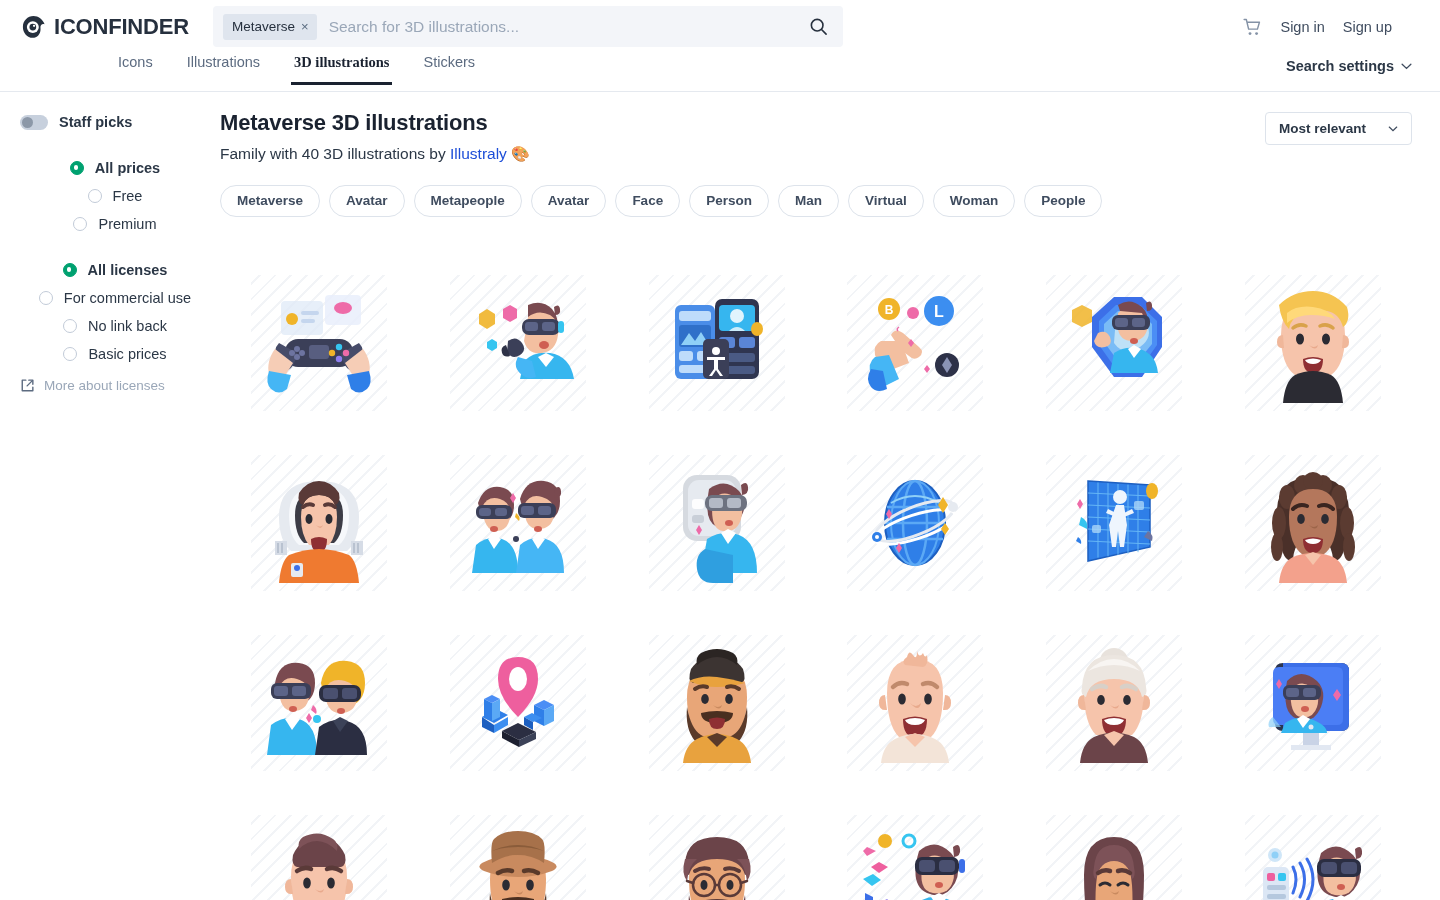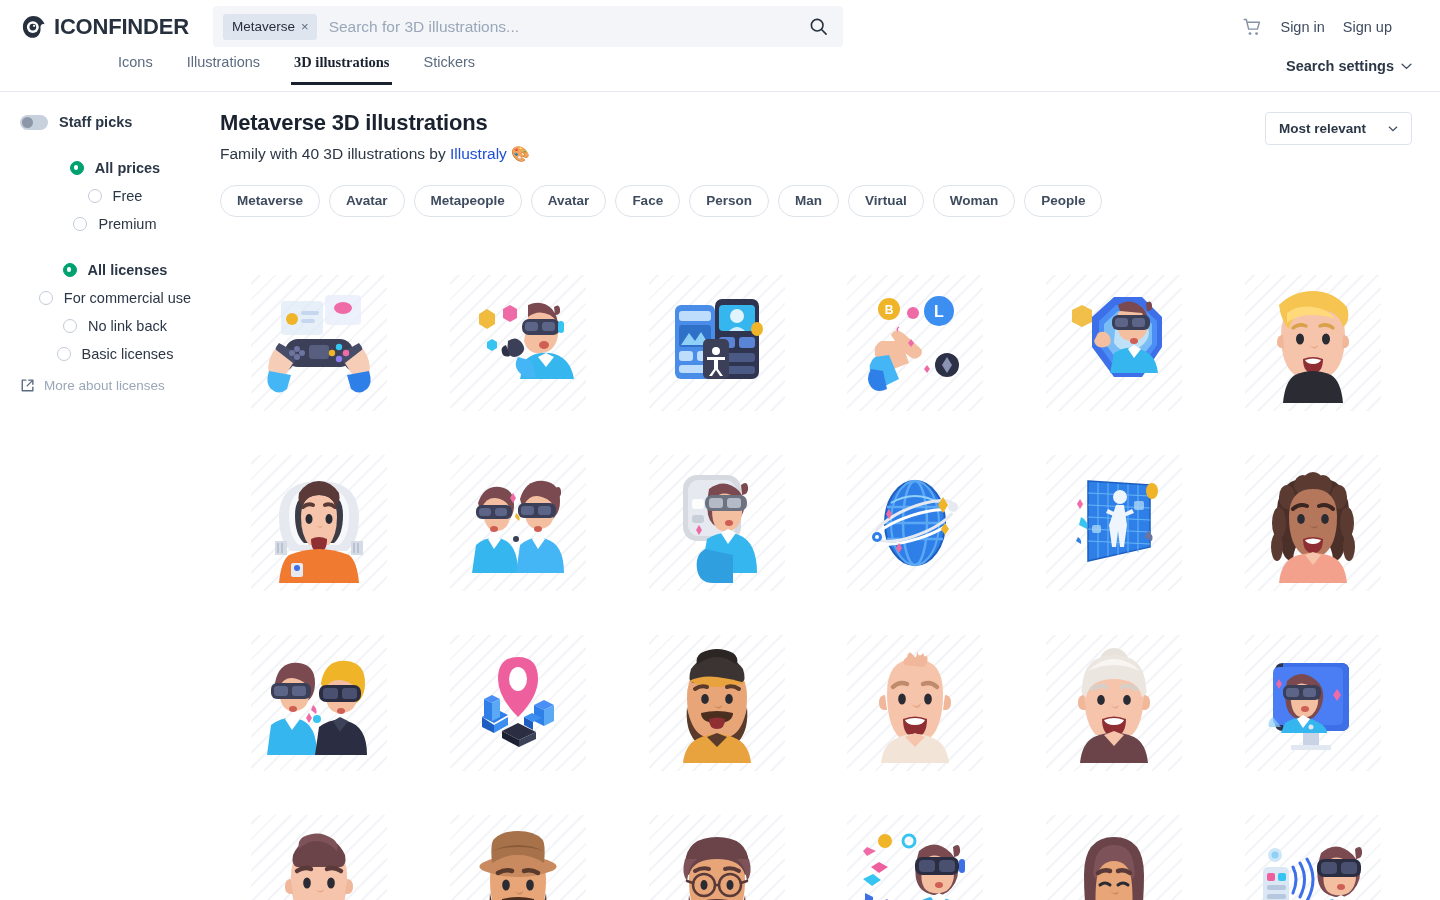--- a/index.html
+++ b/index.html
@@ -364,21 +364,21 @@
       <div class="radio-row">
         <span class="radio"></span>
         <span class="radio-label">For commercial use</span>
       </div>
       <div class="radio-row">
         <span class="radio"></span>
         <span class="radio-label">No link back</span>
       </div>
       <div class="radio-row">
         <span class="radio"></span>
-        <span class="radio-label">Basic licenses</span>
+        <span class="radio-label">Basic prices</span>
       </div>
 
       <div class="more-link">
         <svg width="15" height="15" viewBox="0 0 16 16">
           <path d="M6.2 2.3H2.4v11.3h11.3V9.8" fill="none" stroke="#5c6b80" stroke-width="1.5" stroke-linecap="round" stroke-linejoin="round"></path>
           <path d="M9.4 2.3h4.3v4.3" fill="none" stroke="#5c6b80" stroke-width="1.5" stroke-linecap="round" stroke-linejoin="round"></path>
           <line x1="13.2" y1="2.8" x2="7.6" y2="8.4" stroke="#5c6b80" stroke-width="1.5" stroke-linecap="round"></line>
         </svg>
         <span class="more-text">More about licenses</span>
       </div>

